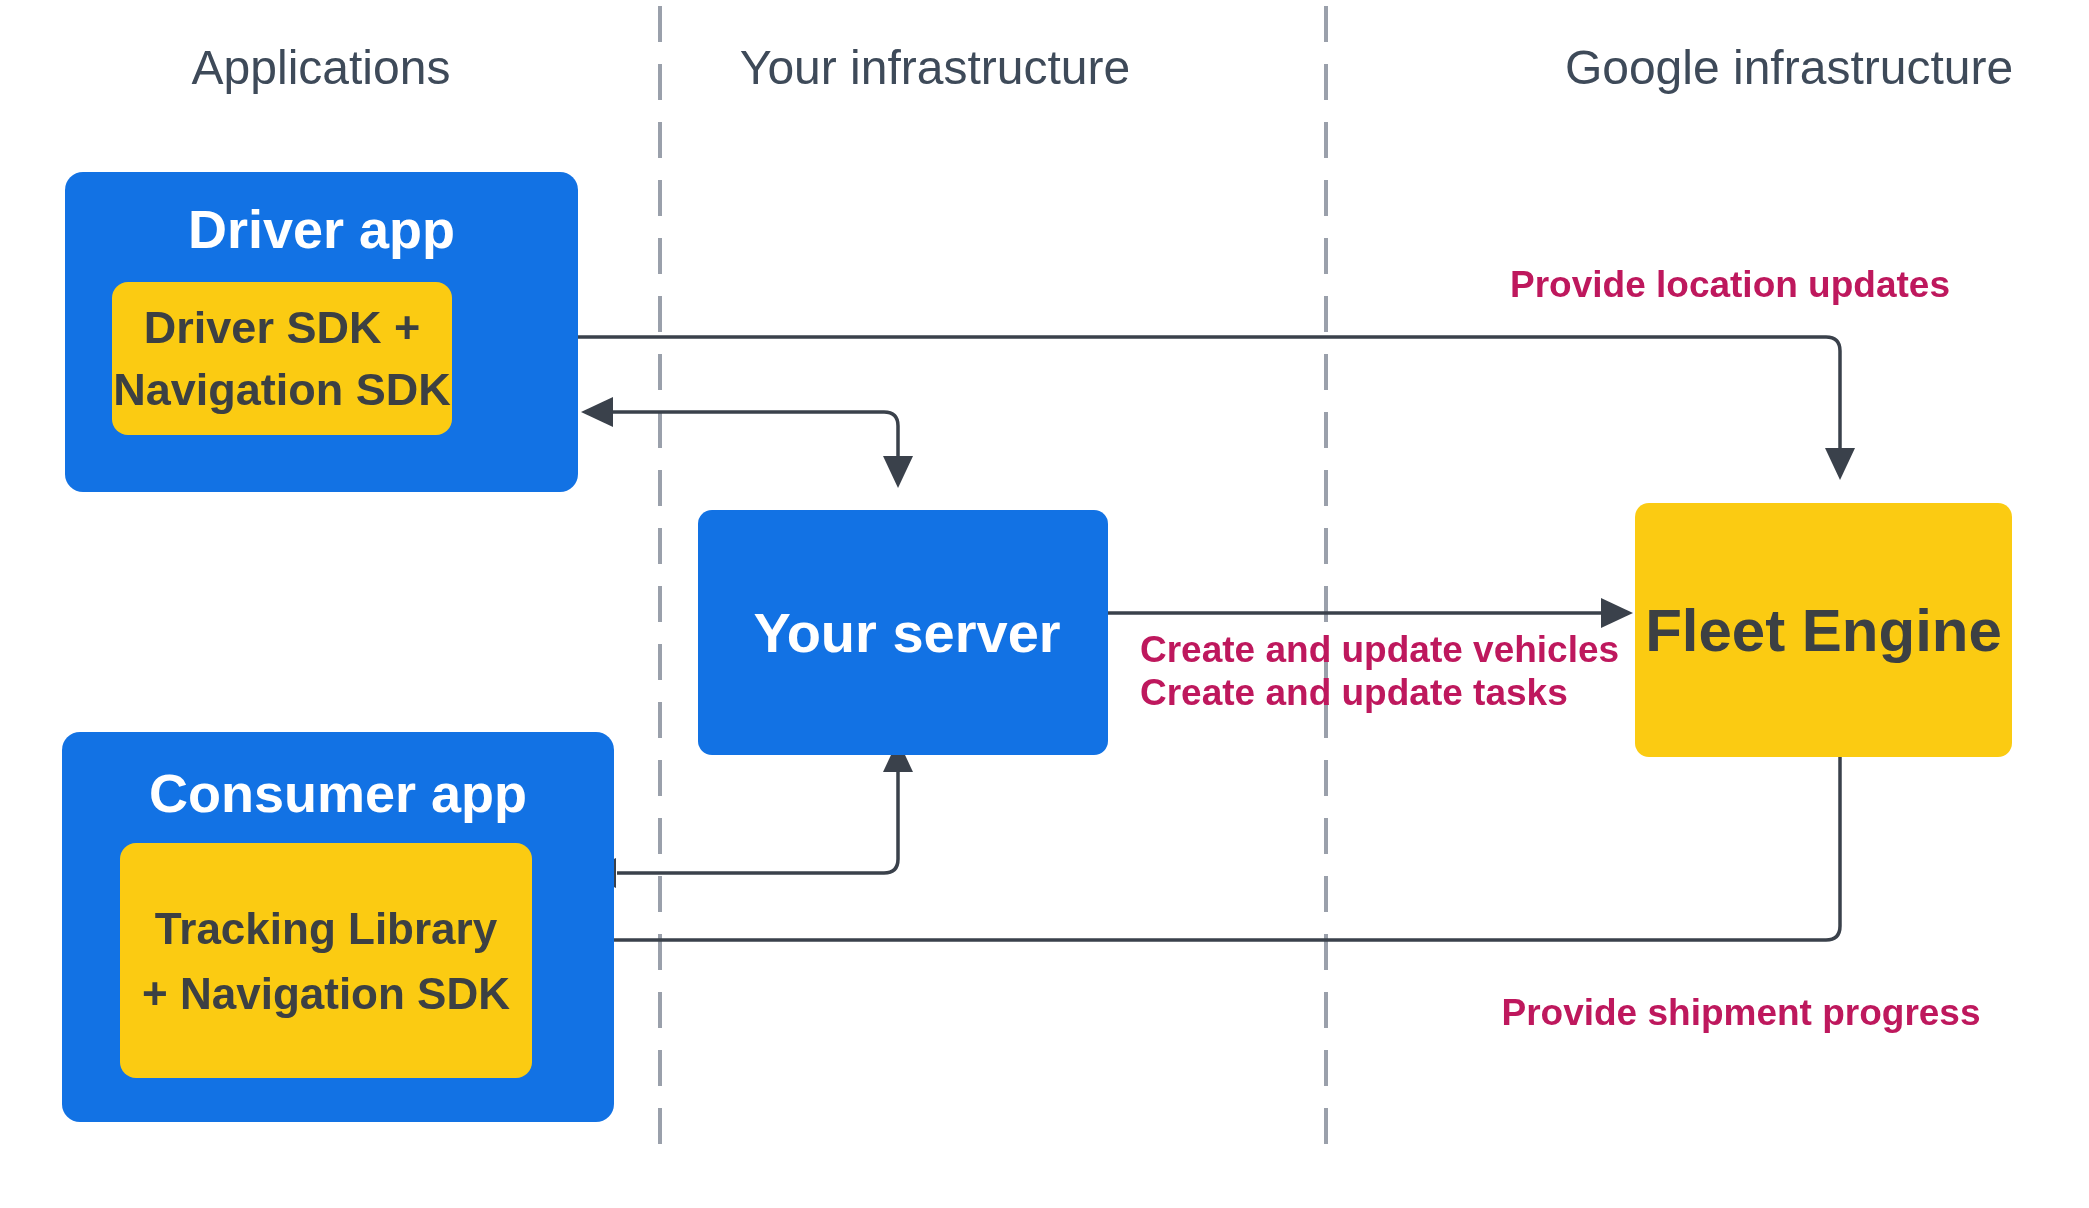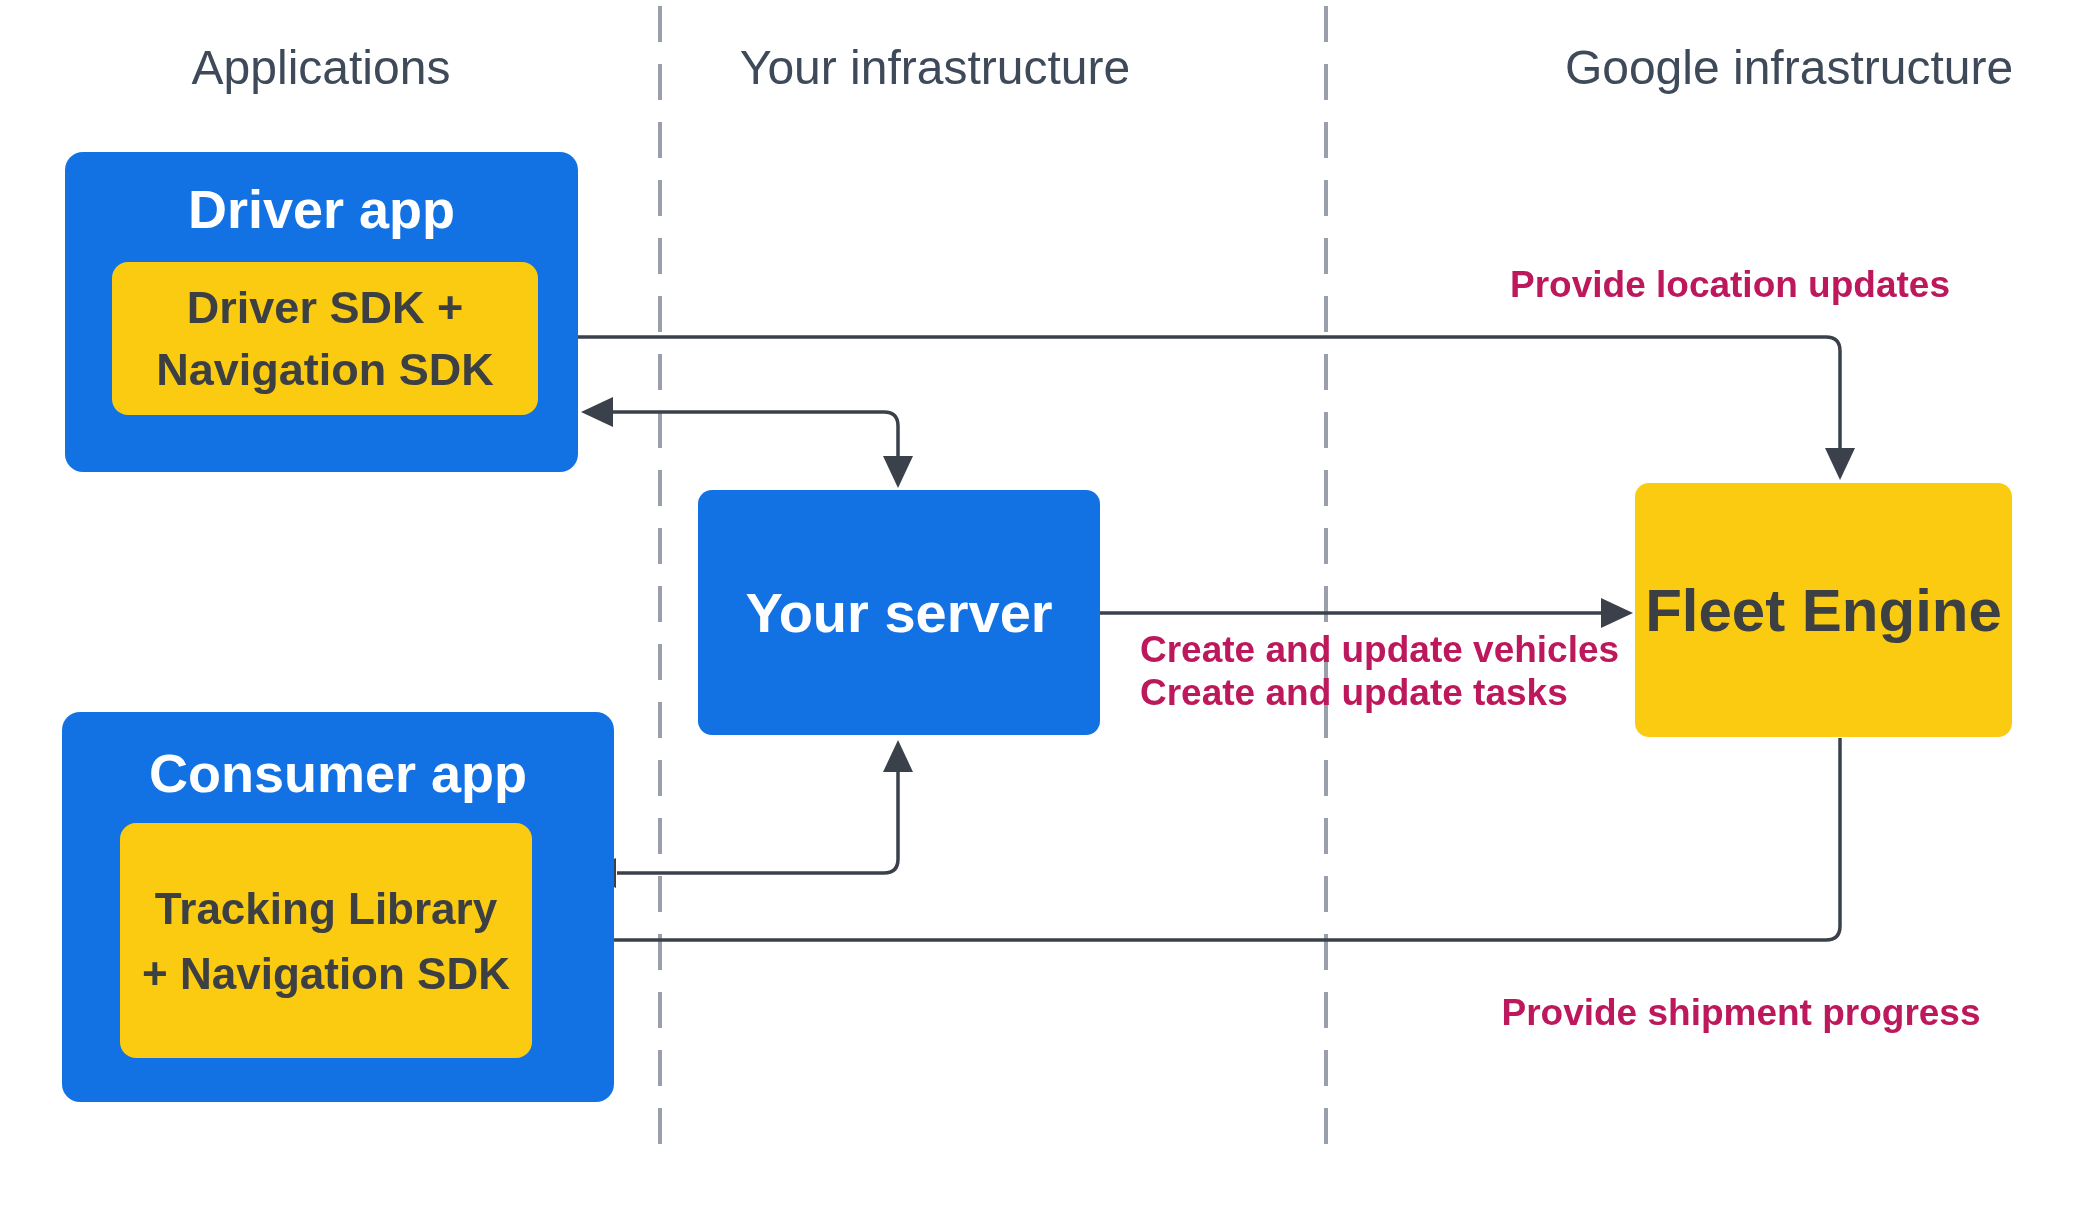--- a/index.html
+++ b/index.html
@@ -16,20 +16,21 @@
     top: 40px;
     transform: translateX(-50%);
     font-size: 48px;
     font-weight: 400;
     color: #3E4A59;
     white-space: nowrap;
   }
   .node {
     position: absolute;
     border-radius: 18px;
+    margin-top: 20px;
   }
   .blue-node  { background: #1272E4; }
   .yellow-node{ background: #FBCB12; border-radius: 16px; }
   .node-title {
     position: absolute;
     left: 0; right: 0;
     text-align: center;
     font-weight: 700;
     color: #ffffff;
     white-space: nowrap;
@@ -47,25 +48,25 @@
   .center-box {
     display: flex;
     align-items: center;
     justify-content: center;
     text-align: center;
     font-weight: 700;
     white-space: nowrap;
   }
   #driver-app   { left: 65px;  top: 152px; width: 513px; height: 320px; }
   #driver-app .node-title { top: 26px; font-size: 54px; }
-  #driver-sdk   { left: 47px;  top: 110px; width: 426px; height: 153px; font-size: 45px; line-height: 62px; }
+  #driver-sdk   { left: 47px;  top: 110px; width: 340px; height: 153px; font-size: 45px; line-height: 62px; }
   #consumer-app { left: 62px;  top: 712px; width: 519px; height: 390px; padding-left: 33px; }
   #consumer-app .node-title { top: 30px; font-size: 54px; }
   #shipment-lib { left: 58px;  top: 111px; width: 412px; height: 235px; font-size: 44px; line-height: 65px; }
-  #your-server  { left: 698px; top: 490px; width: 402px; height: 245px; border-radius: 14px; font-size: 56px; color: #ffffff; }
+  #your-server  { left: 698px; top: 490px; width: 402px; height: 245px; border-radius: 14px; font-size: 56px; color: #ffffff; padding-left: 8px; }
   #fleet-engine { left: 1635px; top: 483px; width: 377px; height: 254px; border-radius: 14px; font-size: 60px; color: #3C4043; }
   .edge-label {
     position: absolute;
     font-weight: 700;
     font-size: 37px;
     color: #be185d;
     white-space: nowrap;
   }
   .edge-label.centered { transform: translateX(-50%); }
   #label-location  { left: 1730px; top: 264px; }

